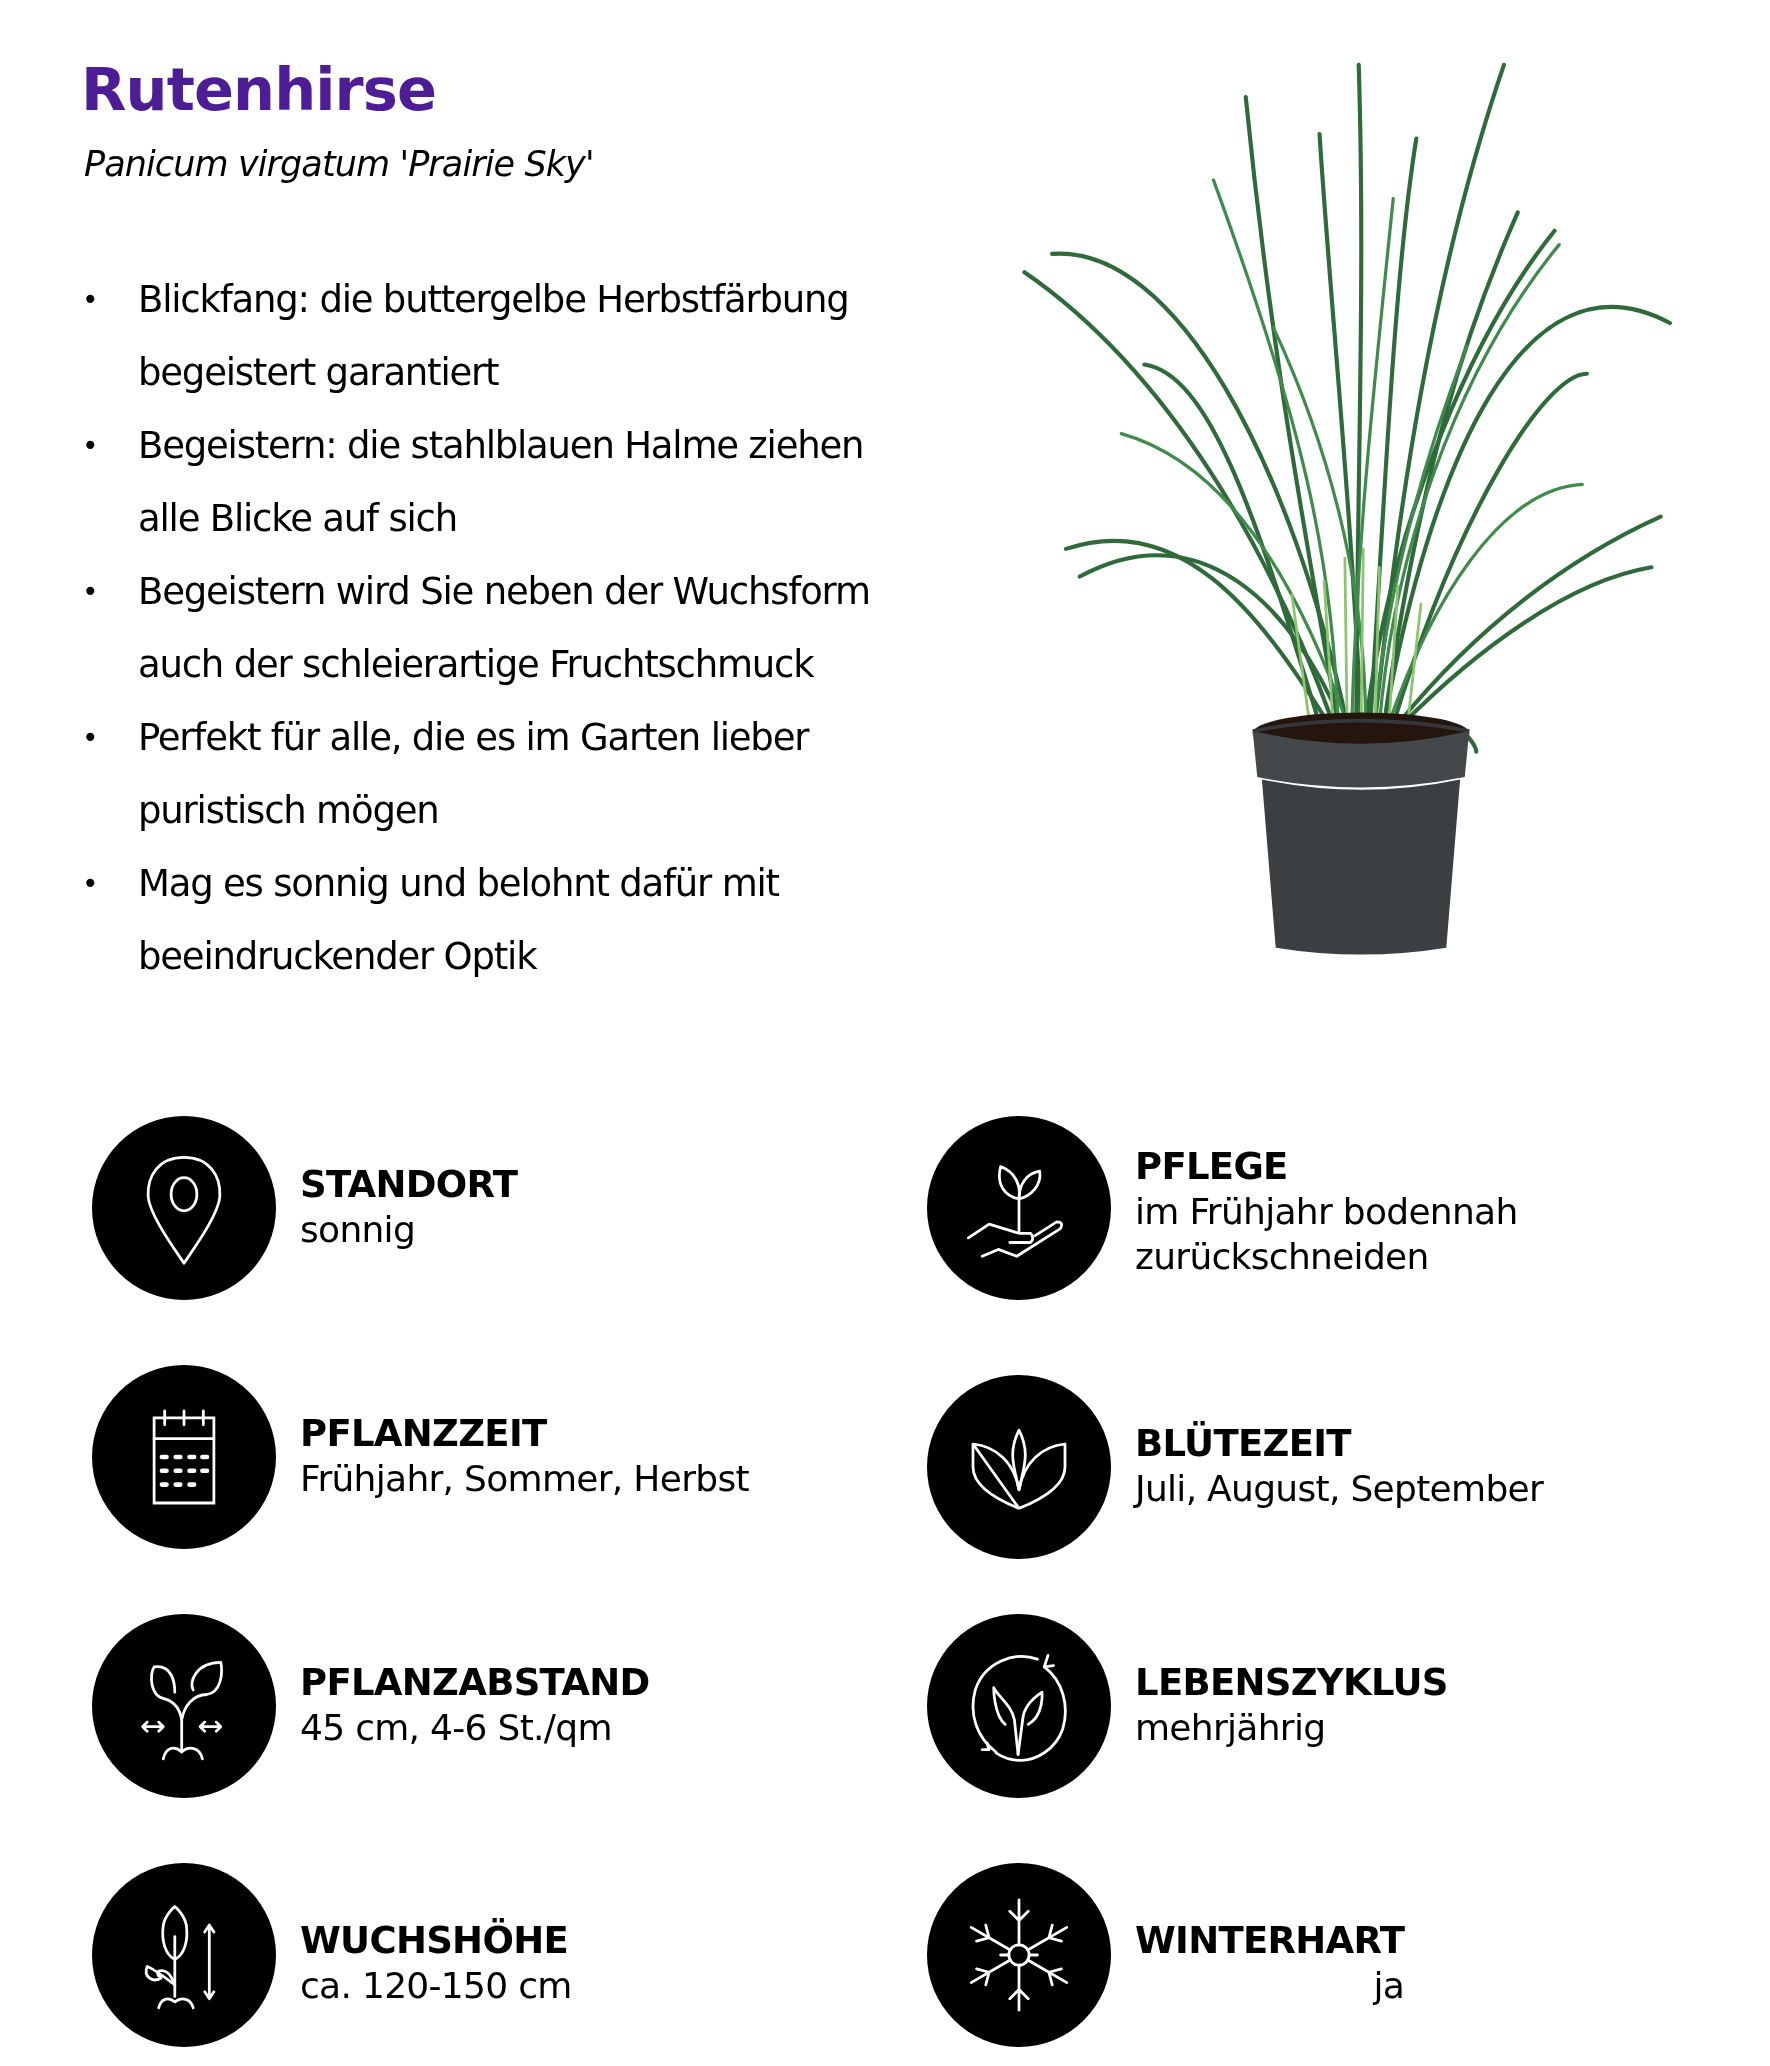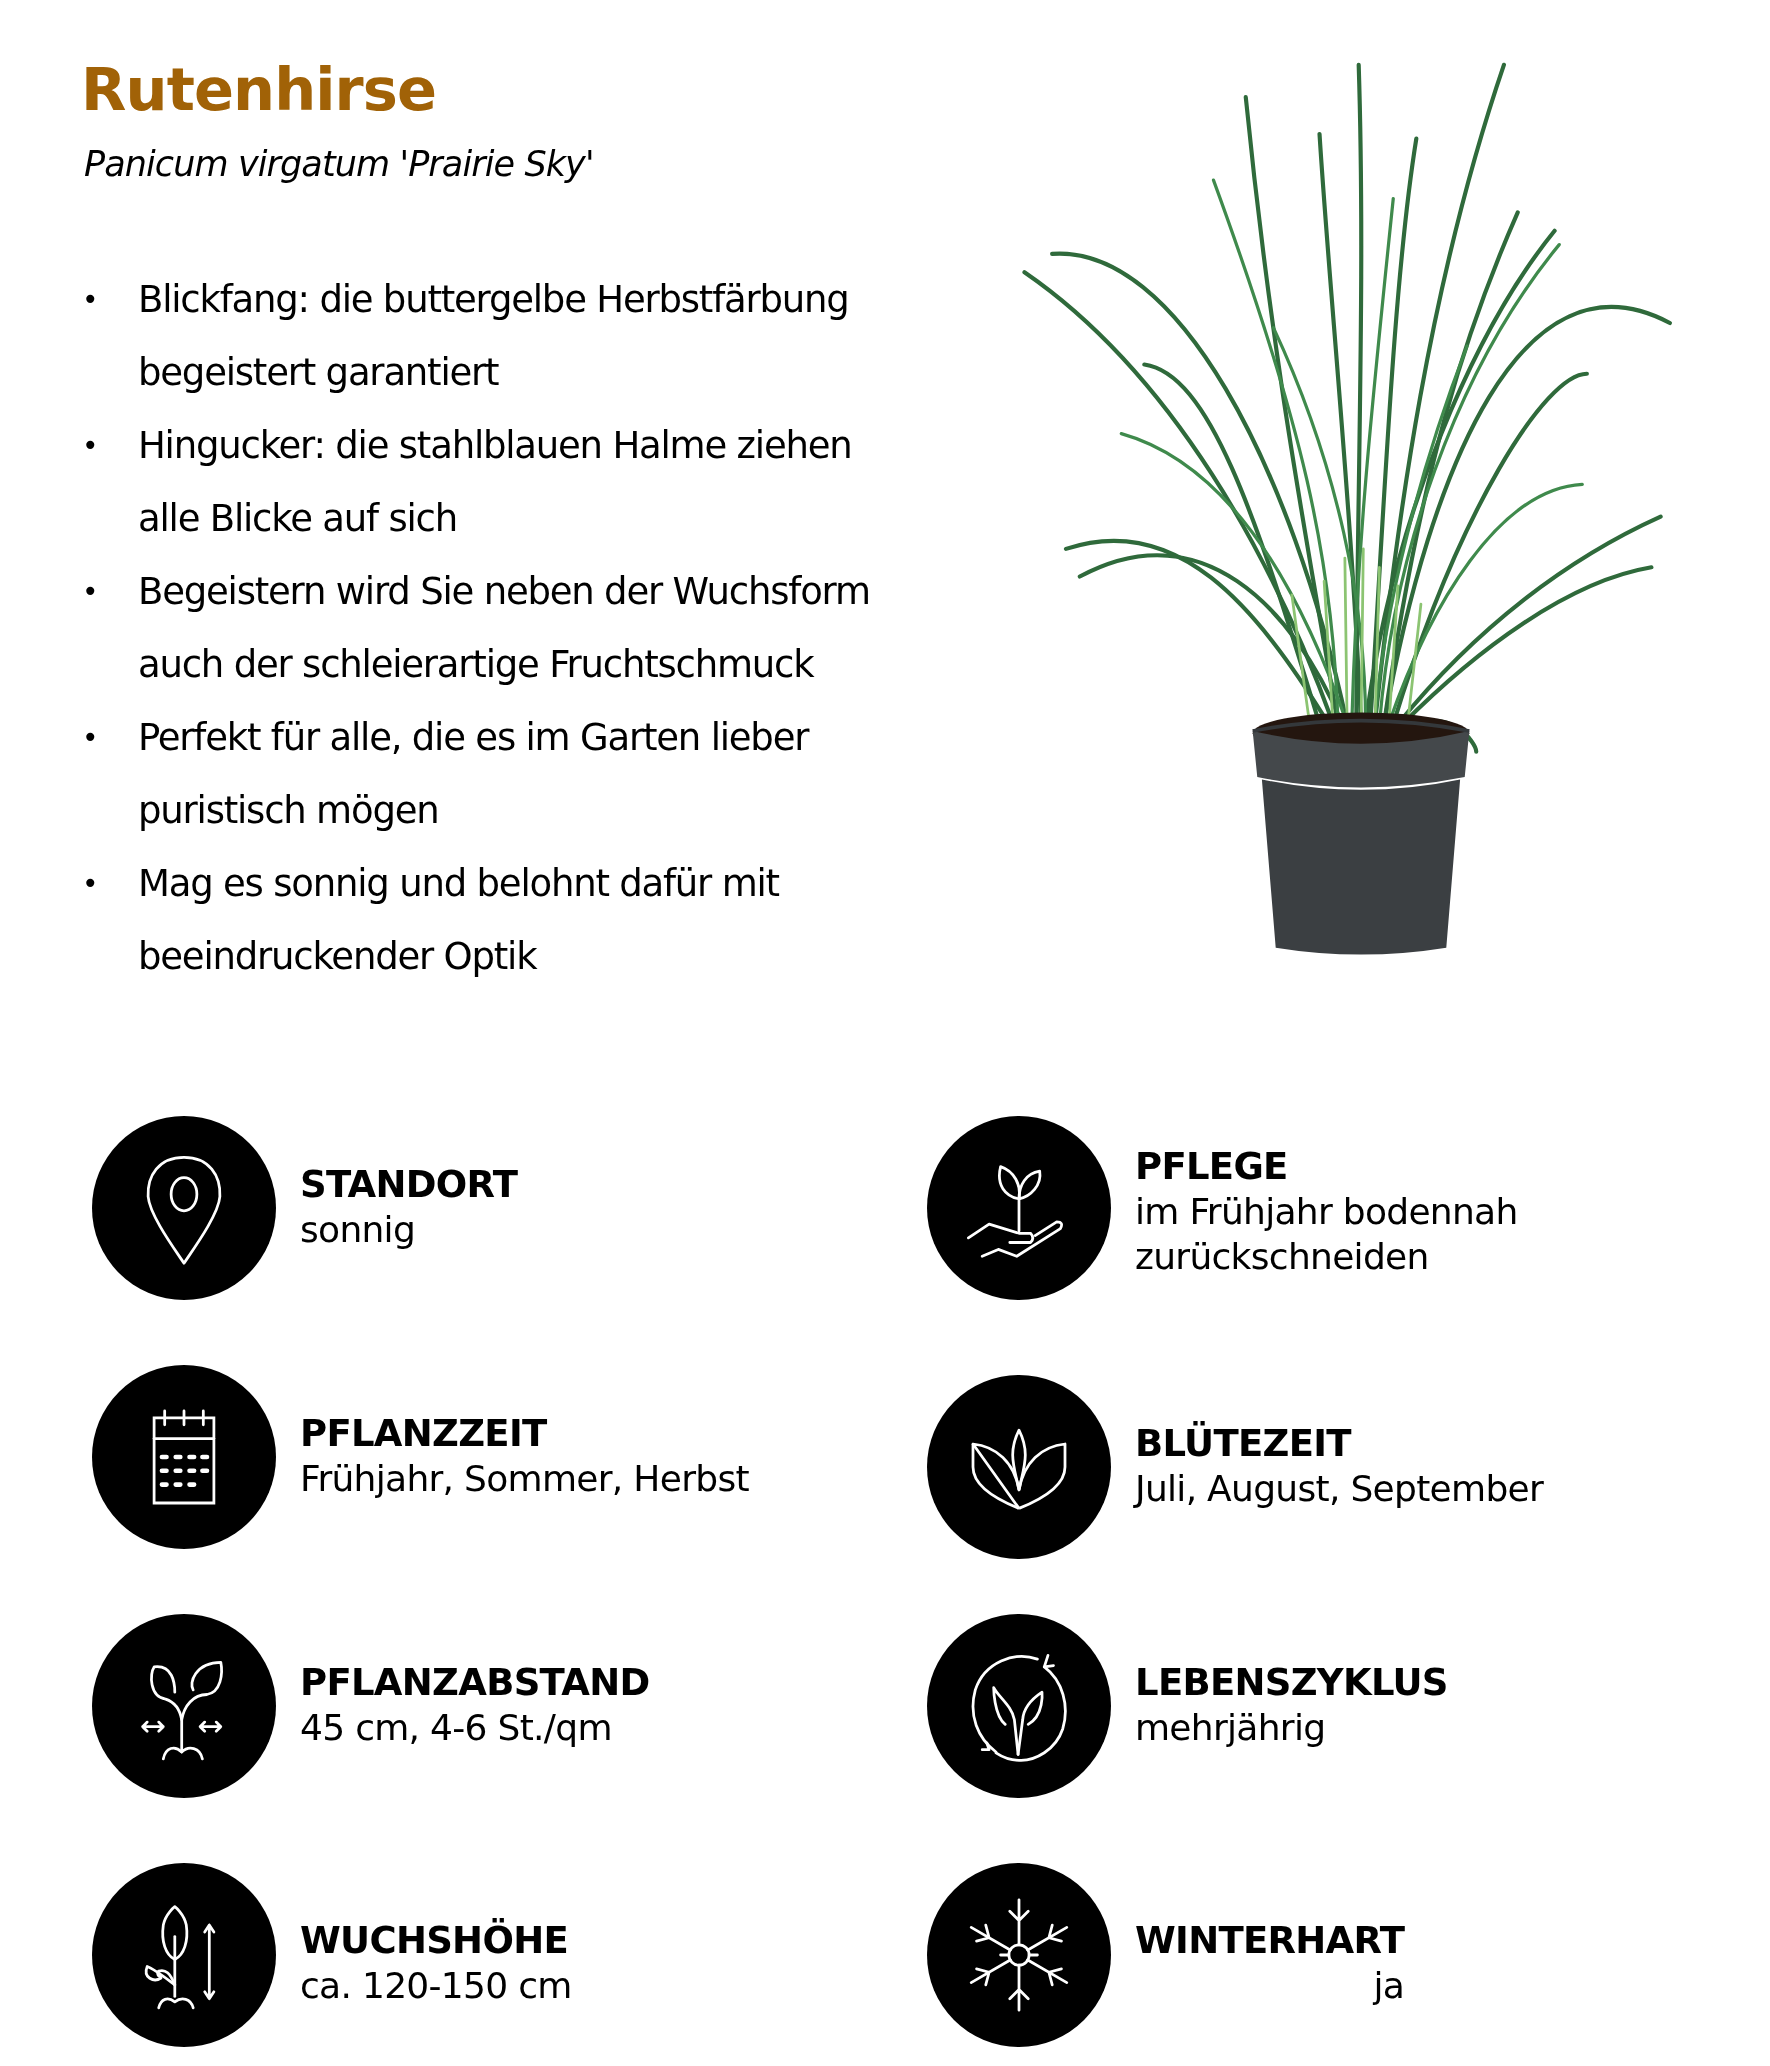--- a/index.html
+++ b/index.html
@@ -19,26 +19,26 @@
   .prop .circle { position:absolute; left:0; top:0; width:184px; height:184px; border-radius:50%;
                   background:#000; display:flex; align-items:center; justify-content:center; }
   .prop .circle svg { width:138px; height:138px; }
   .prop .text { position:absolute; left:208px; top:46px; }
   .prop .label { font-size:37px; font-weight:bold; letter-spacing:-0.7px; line-height:45px; display:block; }
   .prop .value { font-size:36px; letter-spacing:-0.7px; line-height:45px; display:block; white-space:pre-line; }
 </style>
 </head>
 <body>
 
-<h1 class="title" style="color:#a16207;">Rutenhirse</h1>
+<h1 class="title" style="color:#4c1d95;">Rutenhirse</h1>
 <div class="subtitle">Panicum virgatum 'Prairie Sky'</div>
 
 <ul class="bullets">
   <li><span class="dot">•</span><span>Blickfang: die buttergelbe Herbstfärbung begeistert garantiert</span></li>
-  <li><span class="dot">•</span><span>Hingucker: die stahlblauen Halme ziehen alle Blicke auf sich</span></li>
+  <li><span class="dot">•</span><span>Begeistern: die stahlblauen Halme ziehen alle Blicke auf sich</span></li>
   <li><span class="dot">•</span><span>Begeistern wird Sie neben der Wuchsform auch der schleierartige Fruchtschmuck</span></li>
   <li><span class="dot">•</span><span>Perfekt für alle, die es im Garten lieber puristisch mögen</span></li>
   <li><span class="dot">•</span><span>Mag es sonnig und belohnt dafür mit beeindruckender Optik</span></li>
 </ul>
 
 <div class="plant" title="Rutenhirse im dunkelgrauen Topf">
   <svg width="692" height="922" viewBox="0 0 1500 2000">
     <g fill="none" stroke-linecap="round">
 
       <g stroke="#2f6a3b" stroke-width="9">

